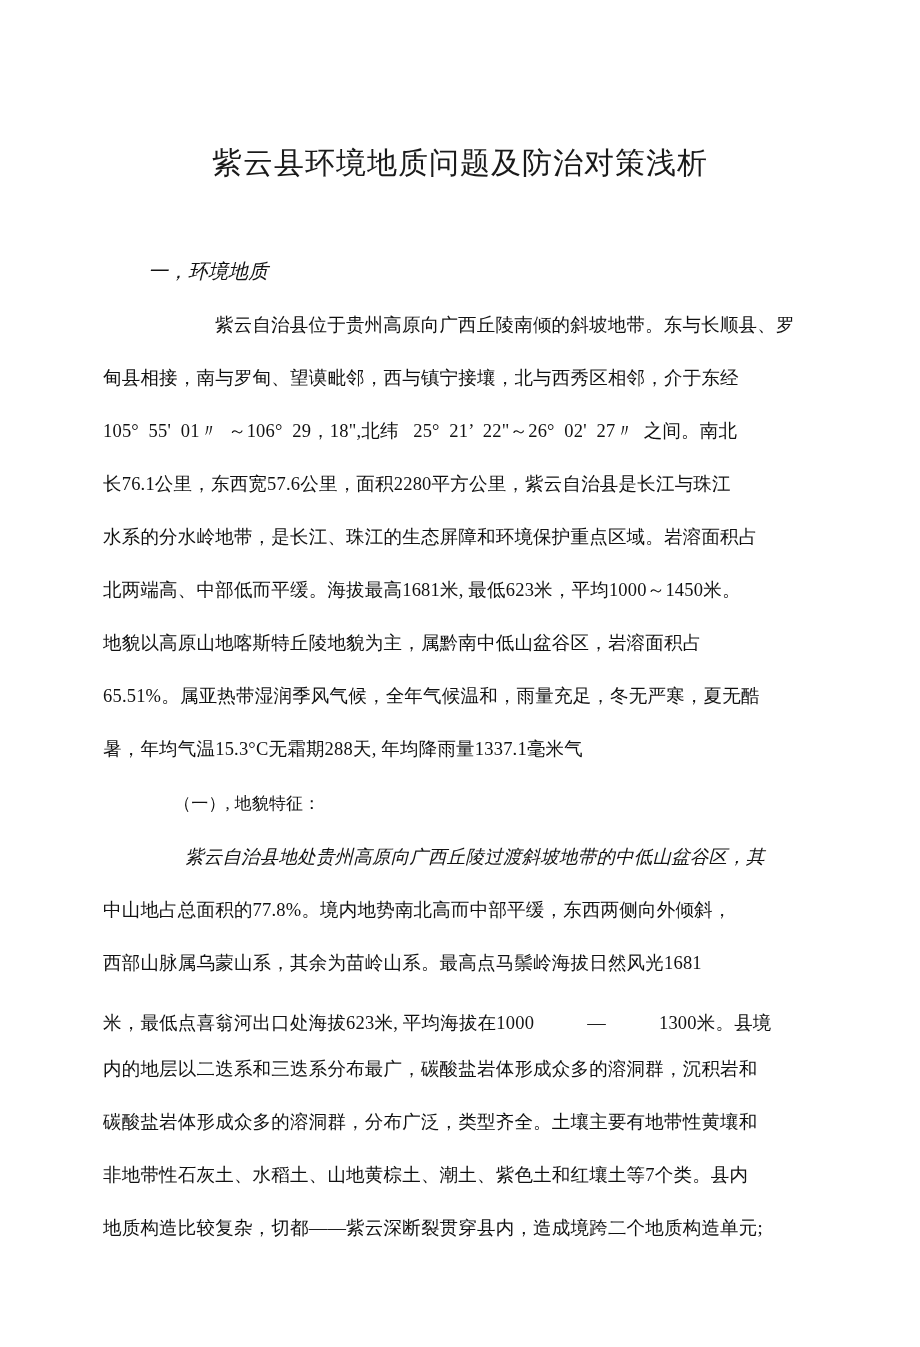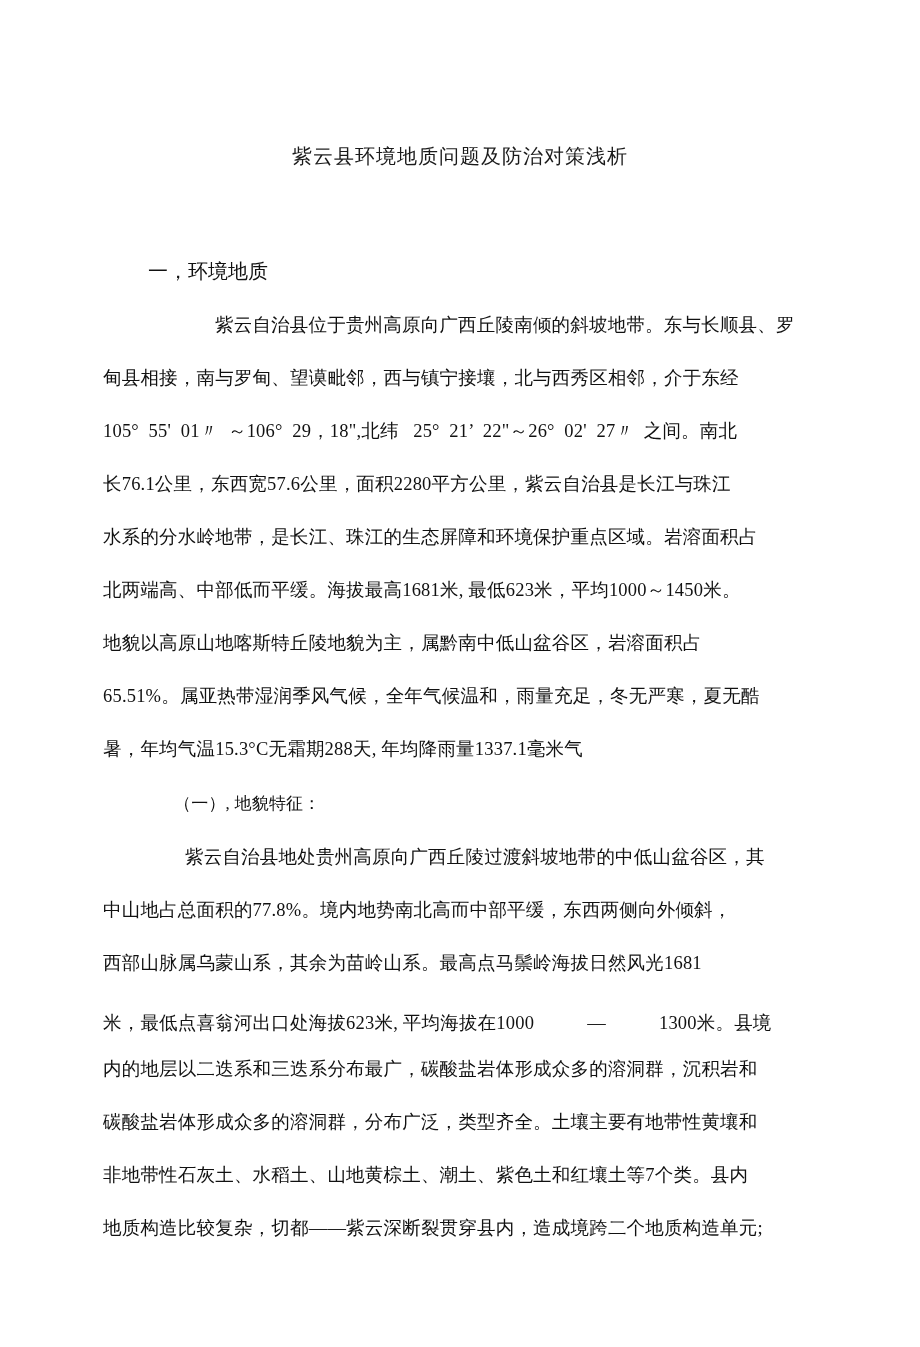--- a/index.html
+++ b/index.html
@@ -1,23 +1,23 @@
 <!DOCTYPE html>
 <html><head>
 <meta charset="utf-8">
 <style>
   html, body { margin: 0; padding: 0; background: #ffffff; }
   body { width: 920px; height: 1347px; position: relative; overflow: hidden;
          font-family: "Liberation Serif", "DejaVu Serif", serif; color: #111; }
   .title { position: absolute; top: 143px; left: 0; width: 920px; text-align: center;
-           font-size: 20px; letter-spacing: 1px; color: #1a1a1a; }
-  .h1 { position: absolute; left: 148px; top: 258px; font-size: 20px; }
+           font-size: 30px; letter-spacing: 1px; color: #1a1a1a; }
+  .h1 { position: absolute; left: 148px; top: 258px; font-size: 20px; font-style: italic; }
   .line { position: absolute; left: 103px; font-size: 18.5px; white-space: nowrap; letter-spacing: 0.2px; }
   .indent { left: 175px; margin-left: 40px; }
-  .indent2 { left: 185px; }
+  .indent2 { left: 185px; font-style: italic; }
   .sub { left: 158px; font-size: 17px; margin-left: 16px; }
 </style>
 </head>
 <body>
 
 <div>
   <div class="title">紫云县环境地质问题及防治对策浅析</div>
 
   <div class="h1">一，环境地质</div>
 

